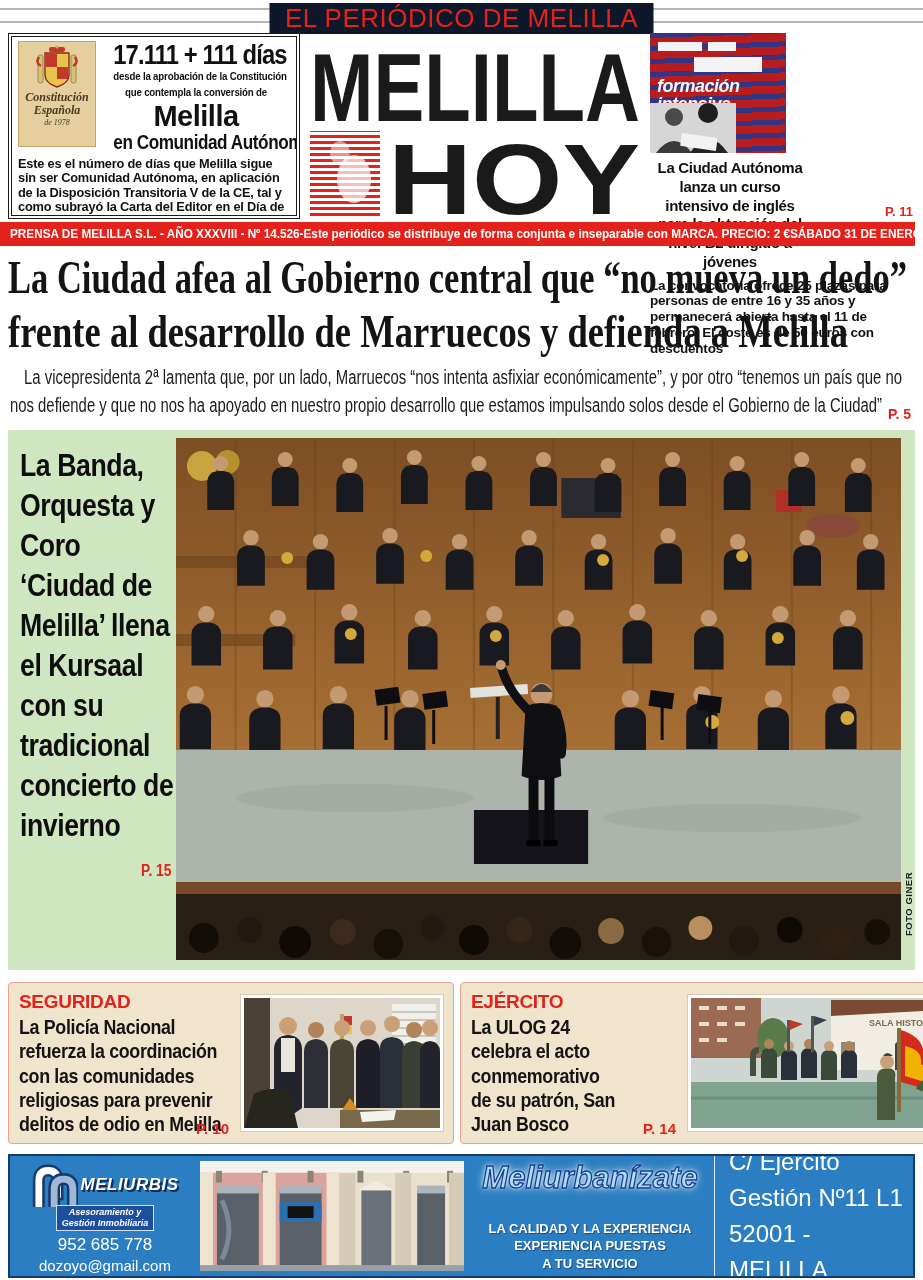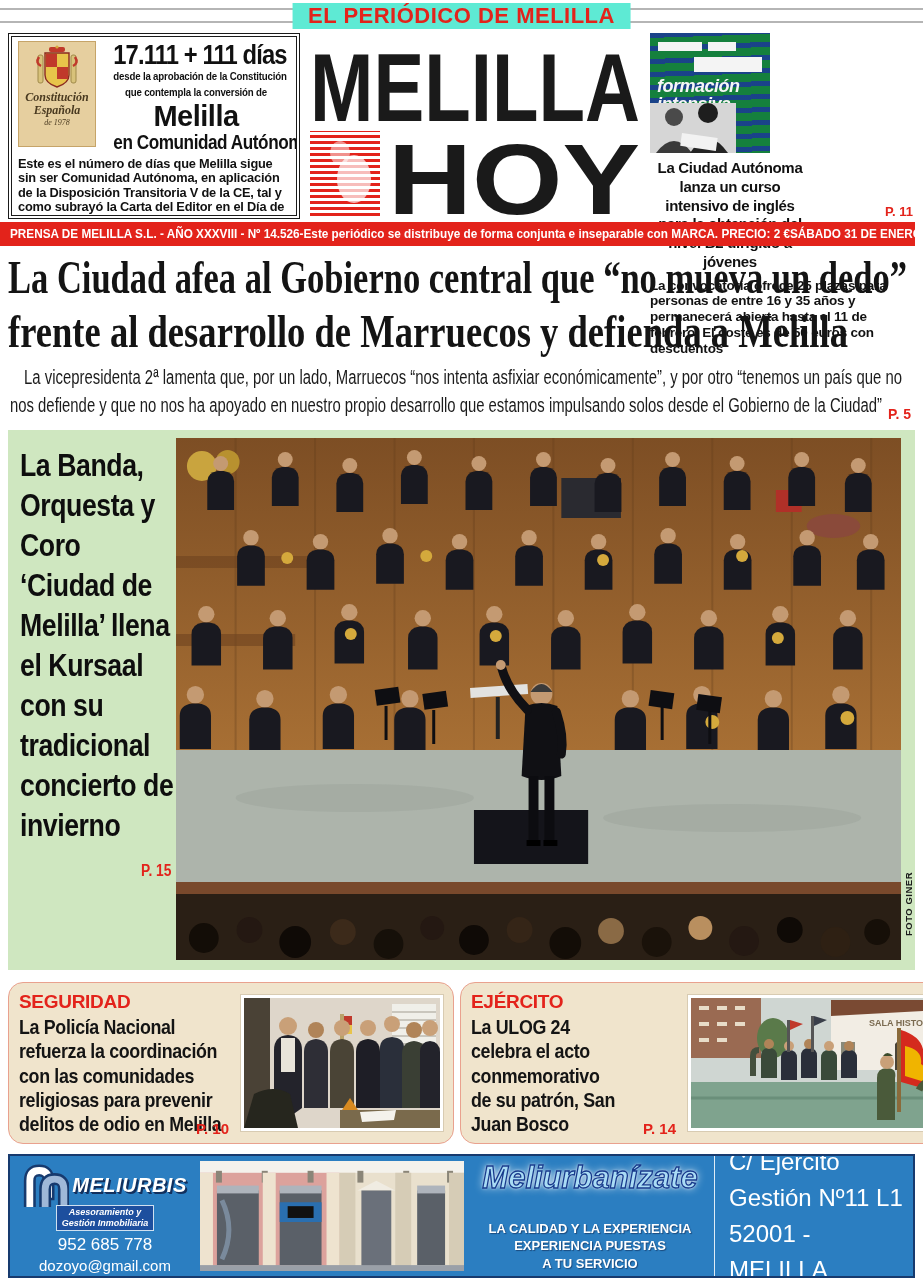--- a/index.html
+++ b/index.html
@@ -3,21 +3,21 @@
 <meta charset="utf-8">
 <style>
   html,body{margin:0;padding:0;background:#fff;}
   .page{position:relative;width:923px;height:1280px;background:#fff;overflow:hidden;
         font-family:"Liberation Sans",sans-serif;color:#111;}
 
   
   .rule{position:absolute;left:0;right:0;height:2px;background:#b5b5b5;}
   .rule1{top:8px}.rule2{top:21px}
   .page-tagline{position:absolute;top:3px;left:50%;transform:translateX(-50%);
-    background:#5eead4;padding:0 16px;color:#e3231b;font-size:22px;font-weight:bold;
+    background:#0f172a;padding:0 16px;color:#e3231b;font-size:26px;font-weight:normal;
     letter-spacing:.5px;white-space:nowrap;}
 
   
   .masthead{position:absolute;top:33px;left:8px;right:8px;height:186px;display:flex;gap:10px;}
   .days-box{width:292px;border:1.5px solid #1a1a1a;padding:2px;box-sizing:border-box;}
   .days-inner{border:1px solid #1a1a1a;height:100%;box-sizing:border-box;padding:4px 6px;overflow:hidden;}
   .days-top{display:flex;gap:6px;}
   .emblem{width:78px;height:106px;background:#e6cf9f;border:1px solid #c6a468;flex:none;
     display:flex;flex-direction:column;align-items:center;padding-top:3px;box-sizing:border-box;}
   .emblem-t1,.emblem-t2{font-family:"Liberation Serif",serif;font-weight:bold;font-style:italic;
@@ -29,21 +29,21 @@
   .days-sub{font-size:11px;font-weight:bold;line-height:1.45;letter-spacing:-.2px;}
   .days-big1{font-size:29px;font-weight:bold;line-height:1.05;letter-spacing:-.5px;}
   .days-big2{font-size:19.5px;font-weight:bold;line-height:1.1;letter-spacing:-.5px;}
   .days-body{font-size:12.8px;font-weight:bold;line-height:1.12;text-align:left;margin-top:4px;letter-spacing:-.2px;}
 
   .logo-wrap{width:330px;flex:none;}
   .logo-stripes rect{shape-rendering:crispEdges;}
   .svg-logo-text{font-family:"Liberation Sans",sans-serif;font-weight:bold;fill:#1a1a1a;}
 
   .course{flex:1;position:relative;display:flex;flex-wrap:wrap;align-content:flex-start;gap:6px;min-width:0;}
-  .poster{width:120px;height:120px;flex:none;position:relative;background:#15803d;overflow:hidden;}
+  .poster{width:136px;height:120px;flex:none;position:relative;background:#b91c1c;overflow:hidden;}
   .poster:before{content:"";position:absolute;inset:0;
     background:repeating-linear-gradient(178deg,rgba(27,56,150,.85) 0 5px,transparent 5px 13px);}
   .poster-block{position:absolute;background:#f4f4f4;}
   .pb1{top:9px;left:8px;width:44px;height:9px}.pb2{top:9px;left:58px;width:28px;height:9px}
   .pb3{top:24px;left:44px;width:68px;height:15px}
   .poster-t{position:absolute;left:7px;font-weight:bold;font-style:italic;color:#f6f6f6;
     font-size:18px;line-height:1;letter-spacing:-.5px;}
   .pt1{top:44px}.pt2{top:62px}
   .poster-people{position:absolute;left:0;bottom:0;width:86px;height:50px;}
   .course-head{width:160px;font-size:15px;font-weight:bold;text-align:center;line-height:1.25;
@@ -69,41 +69,41 @@
   .feature-col{position:absolute;left:12px;top:16px;width:182px;transform:scaleX(.86);transform-origin:top left;}
   .feature-head{font-size:31px;line-height:40px;font-weight:bold;letter-spacing:-.5px;color:#0e0e0e;}
   .feature-page{margin-top:16px;text-align:right;color:#e3231b;font-weight:bold;font-size:16px;padding-right:6px;}
   .feature-photo{position:absolute;left:168px;top:8px;right:14px;bottom:10px;}
   .feature-photo svg{width:100%;height:100%;display:block;}
   .photo-credit{position:absolute;right:1px;bottom:34px;writing-mode:vertical-rl;transform:rotate(180deg);
     font-size:9.5px;font-weight:bold;color:#1a1a1a;letter-spacing:.5px;}
 
   
   .card{position:absolute;top:982px;height:162px;background:#f0e4cc;border:1px solid #e9a18e;
-    border-radius:15px;box-sizing:border-box;padding:8px 10px;display:flex;gap:10px;}
+    border-radius:4px;box-sizing:border-box;padding:8px 10px;display:flex;gap:10px;}
   .card-security{left:8px;width:446px;}
   .card-army{left:460px;width:533px;}
   .card-text{position:relative;flex:1;min-width:0;}
   .kicker{color:#e3231b;font-weight:bold;font-size:19px;letter-spacing:-.3px;}
   .card-head{font-weight:bold;font-size:21px;line-height:1.16;letter-spacing:-.4px;margin-top:2px;
     transform:scaleX(.85);transform-origin:top left;color:#141414;}
   .card-security .card-head{width:264px;}
   .card-army .card-head{width:176px;}
   .card-page{position:absolute;bottom:-2px;right:2px;color:#e3231b;font-weight:bold;font-size:15px;}
   .card-photo{flex:none;border:3px solid #fff;outline:1px solid #d8cbb2;height:130px;align-self:center;}
   .card-photo svg{display:block;height:100%;}
   .photo-sec{width:196px;} .photo-army{width:288px;}
 
   
   .ad{position:absolute;top:1154px;left:8px;right:8px;height:124px;background:#2b7ec1;
     border:2px solid #173a6e;box-sizing:border-box;display:flex;overflow:hidden;}
   .ad-logo{width:188px;flex:none;display:flex;flex-direction:column;align-items:center;
     padding:7px 2px 4px 4px;box-sizing:border-box;}
   .ad-brand-row{display:flex;align-items:center;gap:3px;}
-  .ad-brand{color:#fff;font-weight:bold;font-style:italic;font-size:20px;letter-spacing:.5px;
+  .ad-brand{color:#fff;font-weight:bold;font-style:italic;font-size:17px;letter-spacing:.5px;
     text-shadow:1px 1px 0 #12305e,2px 2px 0 #12305e;}
   .ad-tagline{background:#1d4f9e;border:1px solid #cfe0f0;color:#fff;font-size:9px;font-weight:bold;
     font-style:italic;padding:1px 5px;line-height:1.2;text-align:center;margin-top:-2px;}
   .ad-contact{color:#fff;text-align:center;line-height:1.3;margin-top:3px;}
   .ad-phone{font-size:17px;}
   .ad-email{font-size:15px;}
   .ad-web{font-size:16px;font-weight:bold;}
   .ad-facade{width:268px;flex:none;padding:5px 2px;box-sizing:border-box;}
   .ad-facade svg{width:100%;height:100%;display:block;}
   .ad-campaign{flex:1;display:flex;flex-direction:column;align-items:center;justify-content:center;

